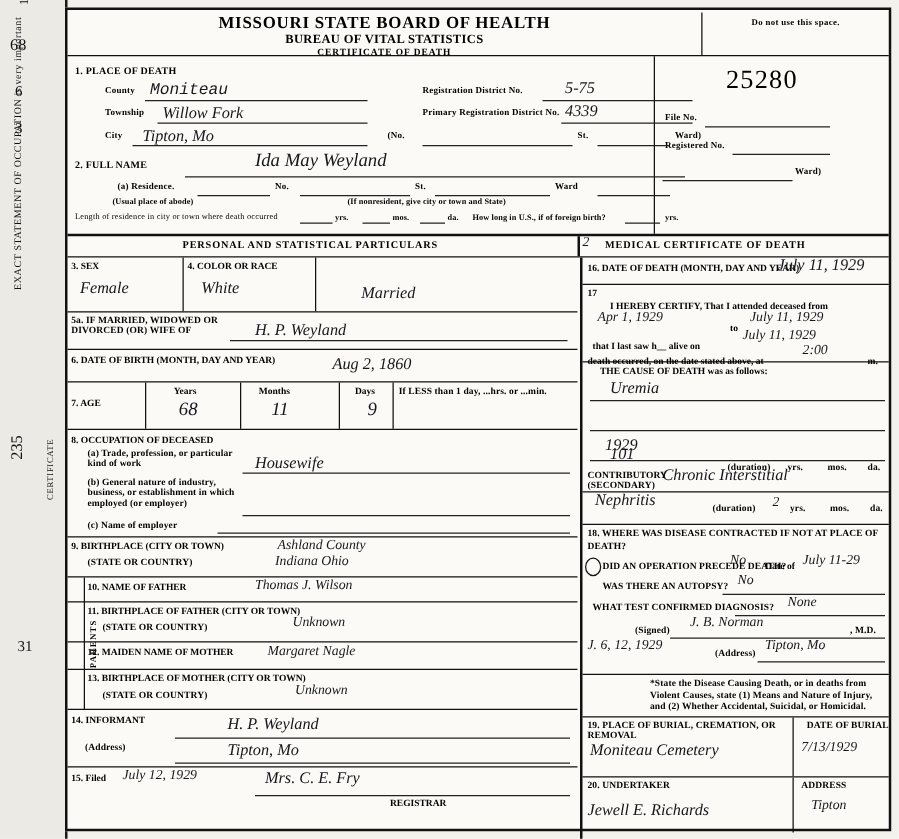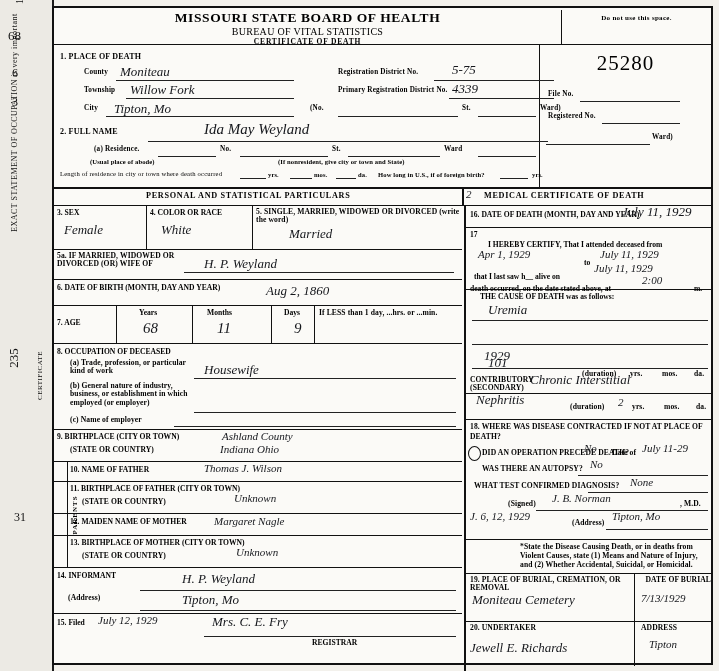--- a/index.html
+++ b/index.html
@@ -63,21 +63,21 @@
     font-weight: bold;
     font-size: 13.5px;
     letter-spacing: 0.6px;
     margin-top: 2px;
   }
   .hdr-sub1 {
     text-align: center;
     font-family: "Liberation Serif", serif;
     font-size: 10px;
     letter-spacing: 0.3px;
-    font-weight: normal;
+    font-weight: bold;
   }
   .hdr-sub2 {
     text-align: center;
     font-family: "Liberation Serif", serif;
     font-size: 7.5px;
     letter-spacing: 0.8px;
     font-weight: bold;
   }
   .topright {
     position: absolute;
@@ -119,21 +119,21 @@
   }
   .hw-sm { font-size: 11px; }
   .hw-lg { font-size: 15px; }
 
   
   .sec-top {
     position: relative;
     height: 142px;
     border-bottom: 2px solid #111;
   }
-  .numbox { width: 172px; position: absolute; right: 0; top: 0; height: 100%; border-left: 1px solid #111; box-sizing: border-box;}
+  .numbox { width: 172px; position: absolute; right: 16px; top: 0; height: 100%; border-left: 1px solid #111; box-sizing: border-box;}
   .bignum {
     font-family: "Liberation Serif", serif;
     font-size: 21px;
     letter-spacing: 1px;
     text-align: center;
     margin-top: 6px;
   }
   .fileno { font-family: "Liberation Serif", serif; font-size: 7.2px; font-weight:bold; position:absolute; }
   .line { position: absolute; border-bottom: 1px solid #222; }
   .lbl { position: absolute; font-family: "Liberation Serif", serif; font-weight: bold; }
@@ -230,21 +230,21 @@
         <div class="fileno sp" style="left:8px; top:67px;">Registered No.</div>
         <div class="line" style="left:62px; top:78px; width:78px;"></div>
         <div class="fileno sp" style="left:112px; top:88px;">Ward)</div>
         <div class="line" style="left:6px; top:99px; width:104px;"></div>
       </div>
 
       <div class="lbl sp" style="left:6px; top:7px; font-size:8px;">1. PLACE OF DEATH</div>
 
       <div class="lbl sp" style="left:30px; top:23px;">County</div>
       <div class="line" style="left:62px; top:35px; width:178px;"></div>
-      <div class="hw" style="position:absolute; left:66px; top:19px;">Moniteau</div>
+      <div class="hw" style="position:absolute; left:66px; top:19px;font-family:Liberation Mono, monospace;">Moniteau</div>
 
       <div class="lbl sp" style="left:284px; top:23px;">Registration District No.</div>
       <div class="line" style="left:380px; top:35px; width:120px;"></div>
       <div class="hw" style="position:absolute; left:398px; top:17px;">5-75</div>
 
       <div class="lbl sp" style="left:30px; top:41px;">Township</div>
       <div class="line" style="left:72px; top:53px; width:168px;"></div>
       <div class="hw" style="position:absolute; left:76px; top:37px;">Willow Fork</div>
 
       <div class="lbl sp" style="left:284px; top:41px;">Primary Registration District No.</div>
@@ -304,21 +304,20 @@
         <div class="row" style="height:44px;">
           <div class="cell" style="left:0; width:92px;">
             <div class="num" style="padding:2px 0 0 3px;">3. SEX</div>
             <div class="hw" style="position:absolute; left:10px; top:16px;">Female</div>
           </div>
           <div class="cell bl" style="left:92px; width:106px;">
             <div class="num" style="padding:2px 0 0 3px;">4. COLOR OR RACE</div>
             <div class="hw" style="position:absolute; left:14px; top:16px;">White</div>
           </div>
           <div class="cell bl" style="left:198px; right:0;">
-            <div class="num sp-n" style="padding:2px 2px 0 3px; font-weight:bold;">5. SINGLE, MARRIED, WIDOWED OR DIVORCED (write the word)</div>
             <div class="hw" style="position:absolute; left:36px; top:20px;">Married</div>
           </div>
         </div>
 
         <div class="row" style="height:30px;">
           <div class="num sp-n" style="position:absolute; left:3px; top:2px; width:130px; font-weight:bold;">5a. IF MARRIED, WIDOWED OR DIVORCED (OR) WIFE OF</div>
           <div class="line" style="left:130px; top:22px; width:270px;"></div>
           <div class="hw" style="position:absolute; left:150px; top:6px;">H. P. Weyland</div>
         </div>
 

